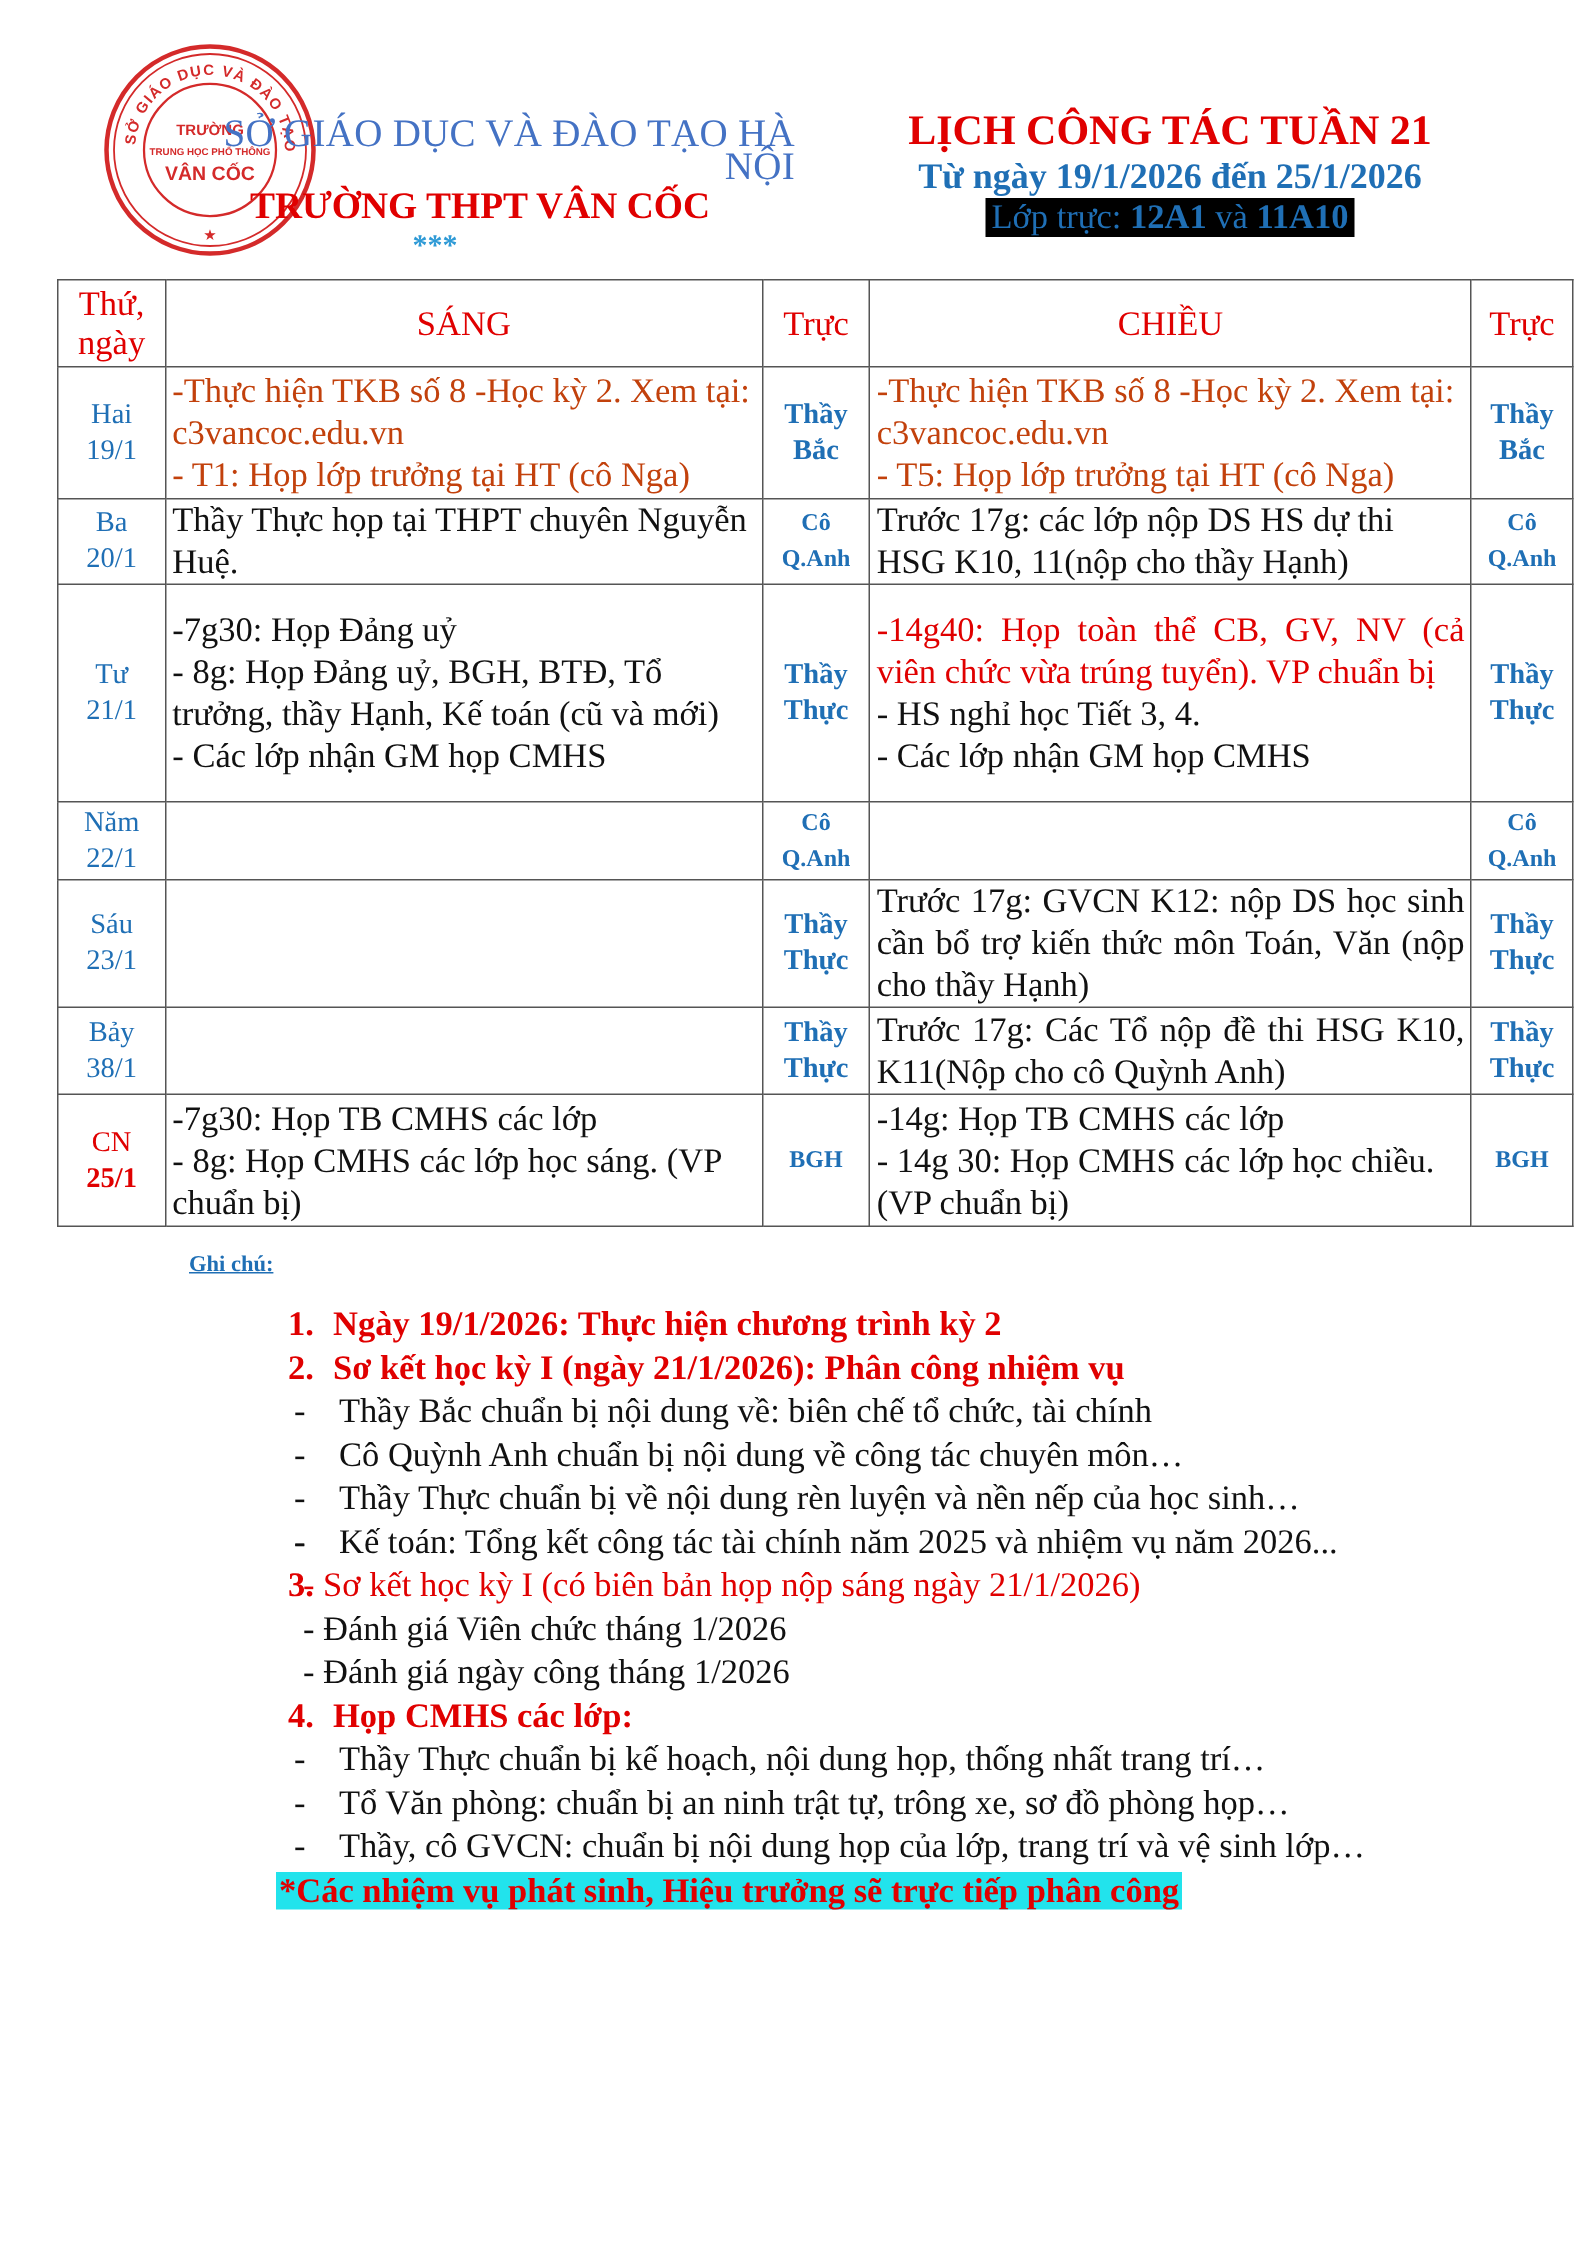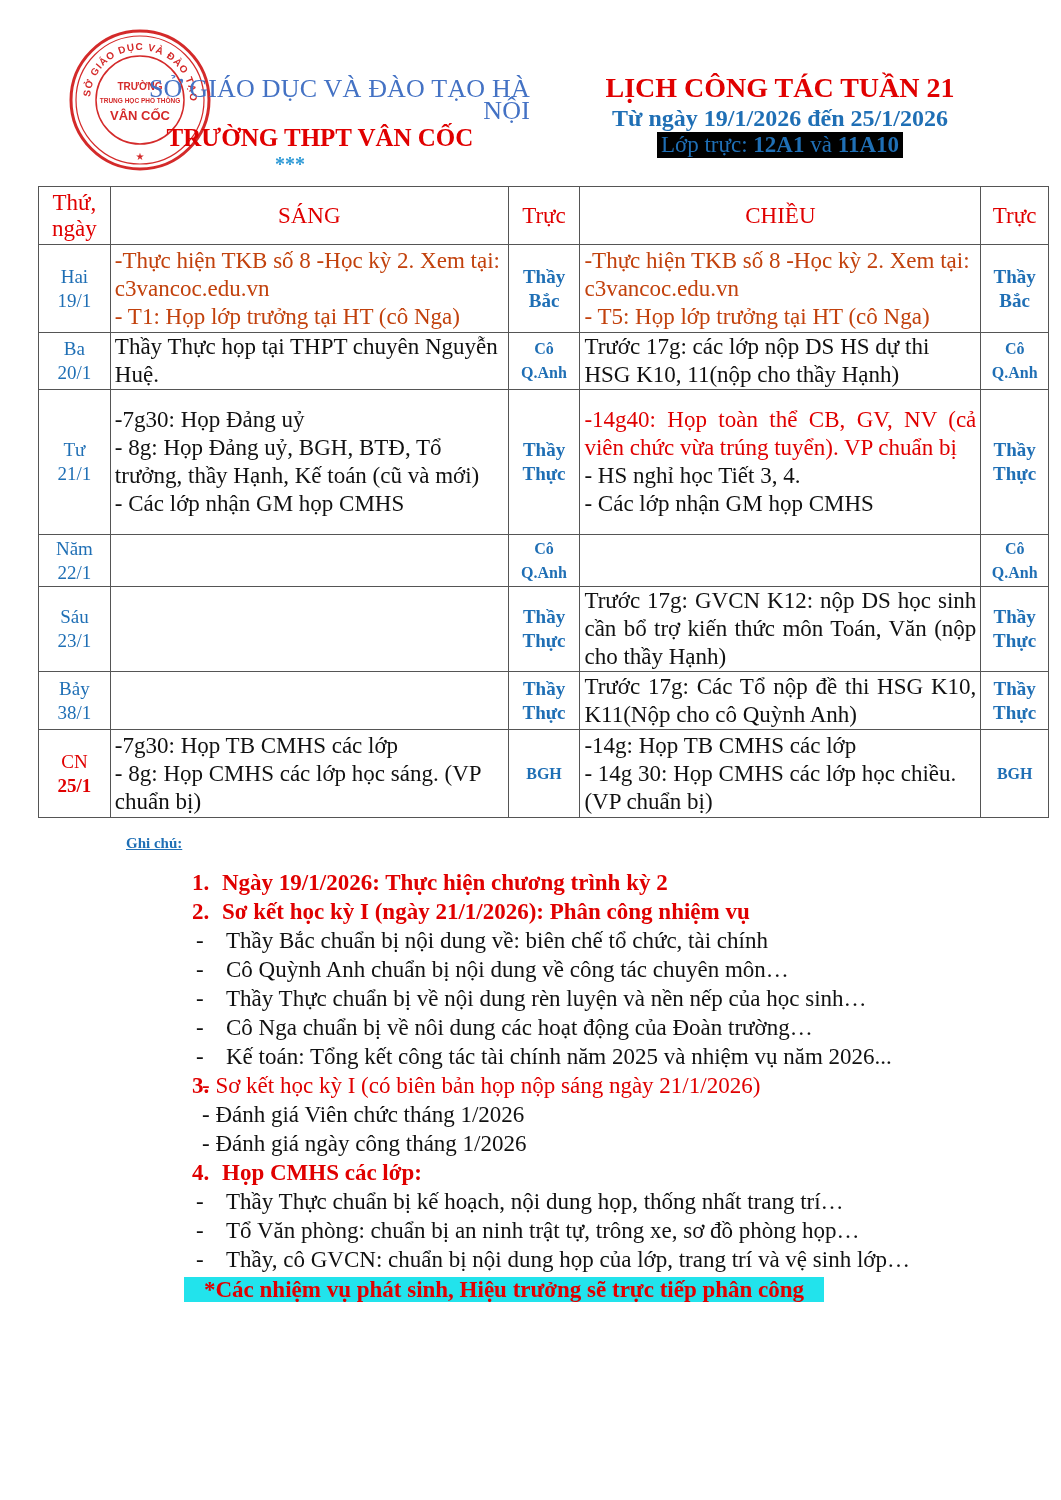--- a/index.html
+++ b/index.html
@@ -46,21 +46,21 @@
   .notes { position: absolute; left: 126px; top: 828px; width: 880px; font-family: "Liberation Serif", serif; }
   .notes-title { color: #1f6fb5; font-weight: bold; font-size: 15px; text-decoration: underline; line-height: 30px; }
   .ol { margin-top: 10px; margin-left: 66px; }
   .ol-item { color: #e00000; font-weight: bold; font-size: 23px; line-height: 29px; position: relative; padding-left: 30px; }
   .ol-num { position: absolute; left: 0; }
   .sub { font-weight: normal; color: #111; font-size: 23px; line-height: 29px; position: relative; padding-left: 30px; margin-left: 4px; }
   .sub .dash { position: absolute; left: 0; }
   .plain { font-weight: normal; font-size: 23px; line-height: 29px; margin-left: 10px; color: #111; }
   .plain.red { color: #e00000; }
   .final { margin-left: 58px; margin-top: 2px; }
-  .final span { background: #22e3ec; color: #e00000; font-weight: bold; font-size: 23px; line-height: 28px; padding: 0 20px; }
+  .final span { background: #22e3ec; color: #e00000; font-weight: bold; font-size: 23px; line-height: 28px; padding: 0 2px; }
 </style>
 </head>
 <body>
 
 <svg class="stamp" viewBox="0 0 144 144" xmlns="http://www.w3.org/2000/svg">
   <defs>
     <path id="arcTop" d="M 22 72 A 50 50 0 1 1 122 72"></path>
   </defs>
   <circle cx="72" cy="72" r="69" fill="none" stroke="#d42a2a" stroke-width="3"></circle>
   <circle cx="72" cy="72" r="64" fill="none" stroke="#d42a2a" stroke-width="1.2"></circle>
@@ -255,21 +255,21 @@
   <div class="ol">
     <div class="ol-item">
       <span class="ol-num">1.</span><span>Ngày 19/1/2026: Thực hiện chương trình kỳ 2</span>
     </div>
     <div class="ol-item">
       <span class="ol-num">2.</span><span>Sơ kết học kỳ I (ngày 21/1/2026): Phân công nhiệm vụ</span>
     </div>
     <div class="sub"><span class="dash">-</span><span>Thầy Bắc chuẩn bị nội dung về: biên chế tổ chức, tài chính</span></div>
     <div class="sub"><span class="dash">-</span><span>Cô Quỳnh Anh chuẩn bị nội dung về công tác chuyên môn…</span></div>
     <div class="sub"><span class="dash">-</span><span>Thầy Thực chuẩn bị về nội dung rèn luyện và nền nếp của học sinh…</span></div>
-    <div class="sub"><span class="dash">-</span><span>Cô Nga chuẩn bị về nôi dung các hoạt động của Đoàn trường…</span></div>
+    <div class="sub"><span class="dash">-</span></div>
     <div class="sub"><span class="dash">-</span><span>Kế toán: Tổng kết công tác tài chính năm 2025 và nhiệm vụ năm 2026...</span></div>
 
     <div class="ol-item">
       <span class="ol-num">3.</span>
     </div>
     <div class="plain red">- Sơ kết học kỳ I (có biên bản họp nộp sáng ngày 21/1/2026)</div>
     <div class="plain">- Đánh giá Viên chức tháng 1/2026</div>
     <div class="plain">- Đánh giá ngày công tháng 1/2026</div>
 
     <div class="ol-item">

